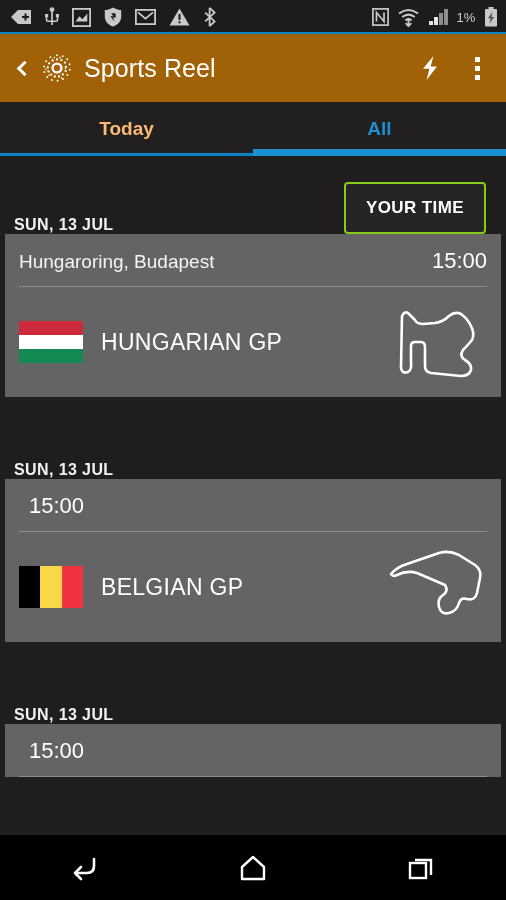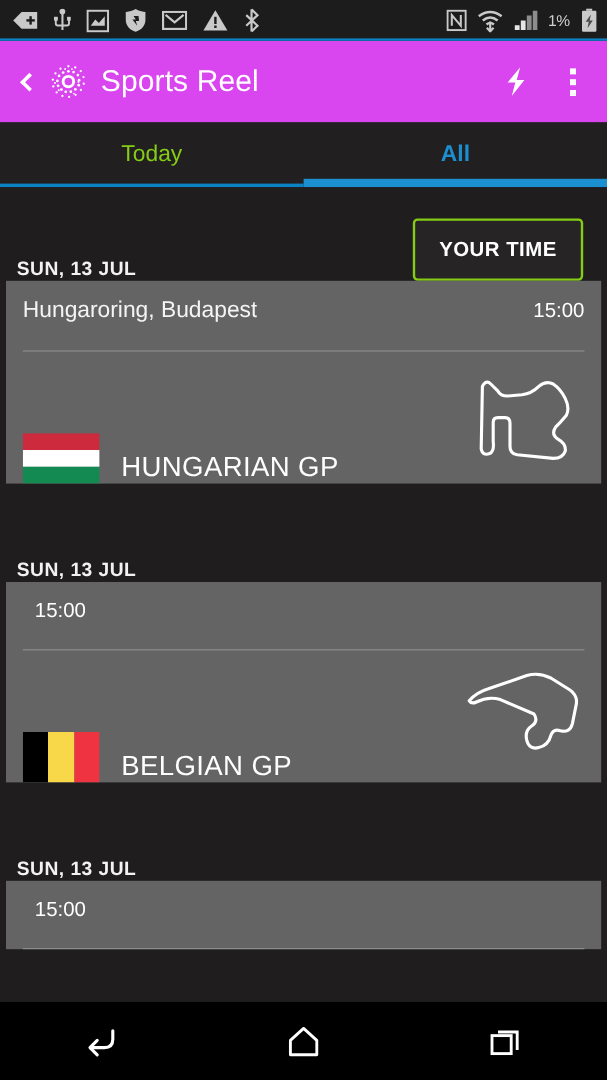--- a/index.html
+++ b/index.html
@@ -45,21 +45,21 @@
     font-family: "Liberation Sans", sans-serif;
   }
   .statusbar-underline {
     position: absolute; left: 0; right: 0; bottom: 0;
     height: 2px; background: #0b82c3;
   }
 
   
   .appbar {
     height: 68px;
-    background: #d946ef;
+    background: #a16207;
     display: flex;
     align-items: center;
     padding: 0 6px 0 8px;
   }
   .appbar-back {
     width: 28px; height: 44px;
     display: flex; align-items: center; justify-content: center;
     cursor: pointer;
   }
   .chev {
@@ -100,21 +100,21 @@
     display: flex;
     position: relative;
   }
   .tab {
     flex: 1;
     display: flex; align-items: center; justify-content: center;
     cursor: pointer;
     position: relative;
   }
   .tab-label { font-size: 19px; }
-  .tab.inactive .tab-label { color: #84cc16; font-weight: normal; }
+  .tab.inactive .tab-label { color: #fdba74; font-weight: bold; }
   .tab.active .tab-label { color: #1b8fd0; font-weight: bold; }
   .tab.inactive::after {
     content: ""; position: absolute; left: 0; right: 0; bottom: 0;
     height: 3px; background: #0b82c3;
   }
   .tab.active::after {
     content: ""; position: absolute; left: 0; right: 0; bottom: 0;
     height: 7px; background: #1b8fd0;
   }
 
@@ -152,38 +152,38 @@
   
   .card {
     background: #646464;
     margin: 0 5px 0 5px;
     padding: 0 14px;
     position: relative;
   }
   .card-head {
     display: flex; align-items: baseline; justify-content: space-between;
     padding-top: 14px;
-    padding-bottom: 22px;
+    padding-bottom: 12px;
     border-bottom: 1px solid #8d8d8d;
   }
   .circuit-name {
     color: #f4f4f4;
     font-size: 19px;
     font-weight: 400;
     white-space: nowrap;
     overflow: hidden;
   }
   .race-time {
     color: #ffffff;
-    font-size: 17px;
+    font-size: 22px;
     font-weight: 400;
     margin-left: 10px;
   }
   .card-body {
-    display: flex; align-items: flex-end;
+    display: flex; align-items: center;
     height: 110px;
     position: relative;
   }
   .flag {
     width: 64px; height: 42px;
     display: flex;
     flex-shrink: 0;
     overflow: hidden;
   }
   .flag.horizontal { flex-direction: column; }

